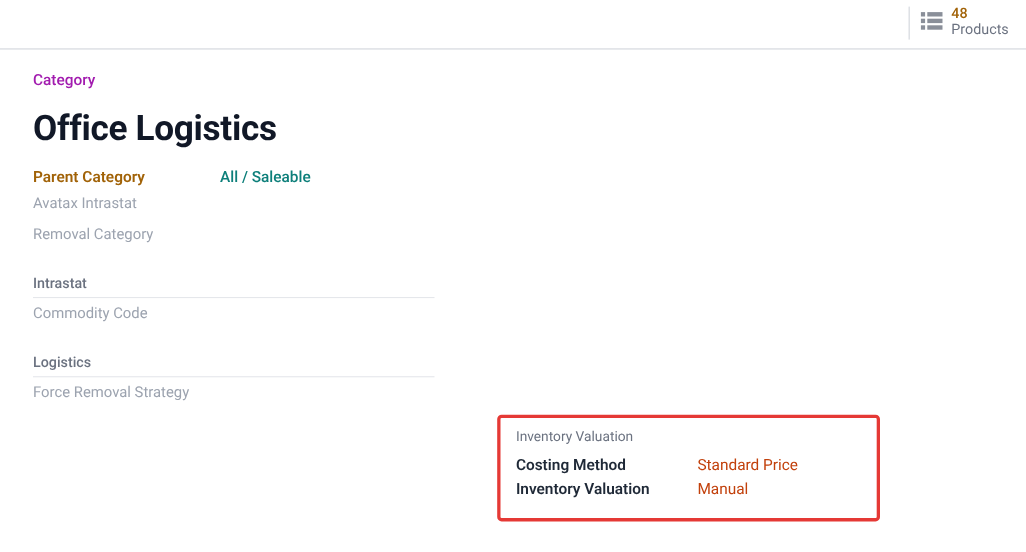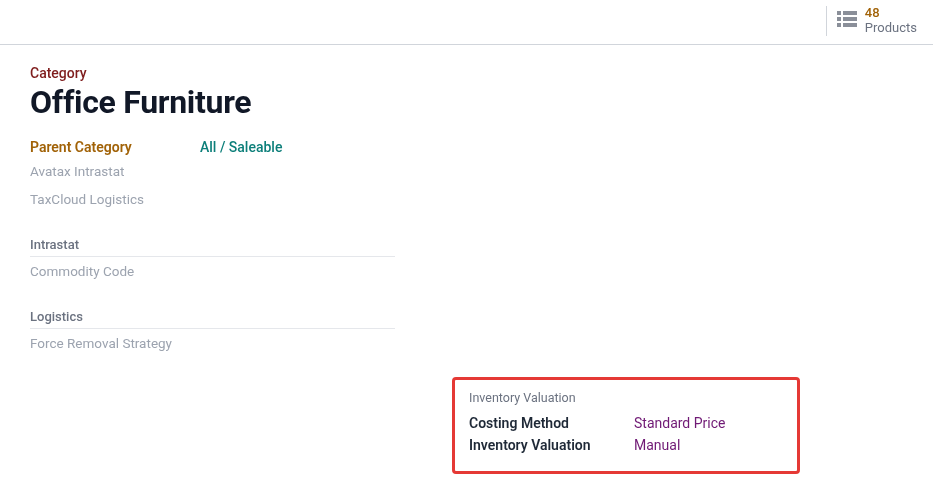--- a/index.html
+++ b/index.html
@@ -50,23 +50,23 @@
     .stat-label {
       color: #6b7280;
       font-size: 13px;
     }
     .content {
       padding: 20px 28px 20px 30px;
       position: relative;
     }
     .category-label {
       font-size: 14px;
-      color: #7f1d1d;
-      font-weight: 500;
-      margin-bottom: 2px;
+      color: #a21caf;
+      font-weight: 500;
+      margin-bottom: 16px;
     }
     .category-title {
       font-size: 32px;
       font-weight: 700;
       color: #111827;
       margin-bottom: 18px;
       letter-spacing: -0.3px;
     }
     .field-row {
       display: flex;
@@ -124,21 +124,21 @@
       margin-bottom: 6px;
     }
     .inv-label {
       width: 165px;
       font-size: 14px;
       color: #1f2937;
       font-weight: 600;
     }
     .inv-value {
       font-size: 14px;
-      color: #701a75;
+      color: #c2410c;
       text-align: right;
     }
   </style>
 </head>
 <body>
 
 <div class="top-bar">
   <div class="top-divider"></div>
   <div class="stat-box">
     <span class="stat-icon">
@@ -154,33 +154,33 @@
     <div class="stat-text">
       <span class="stat-count">48</span>
       <span class="stat-label">Products</span>
     </div>
   </div>
 </div>
 
 <div class="content">
 
   <div class="category-label">Category</div>
-  <div class="category-title">Office Furniture</div>
+  <div class="category-title">Office Logistics</div>
 
   <div class="field-row">
     <div class="field-label">Parent Category</div>
     <a class="field-value-link">All / Saleable</a>
   </div>
 
   <div class="field-row">
     <div class="field-label-muted">Avatax Intrastat</div>
   </div>
 
   <div class="field-row">
-    <div class="field-label-muted">TaxCloud Logistics</div>
+    <div class="field-label-muted">Removal Category</div>
   </div>
 
   <div class="section-header muted-row-underline">Intrastat</div>
   <div class="field-row">
     <div class="field-label-muted">Commodity Code</div>
   </div>
 
   <div class="section-header muted-row-underline">Logistics</div>
   <div class="field-row">
     <div class="field-label-muted">Force Removal Strategy</div>

